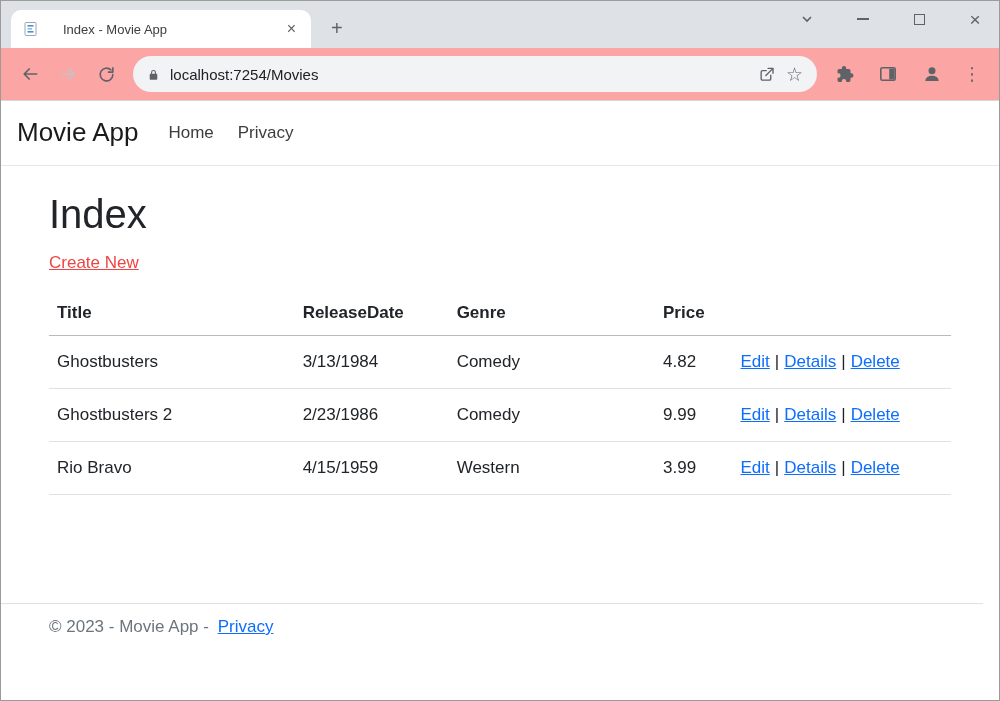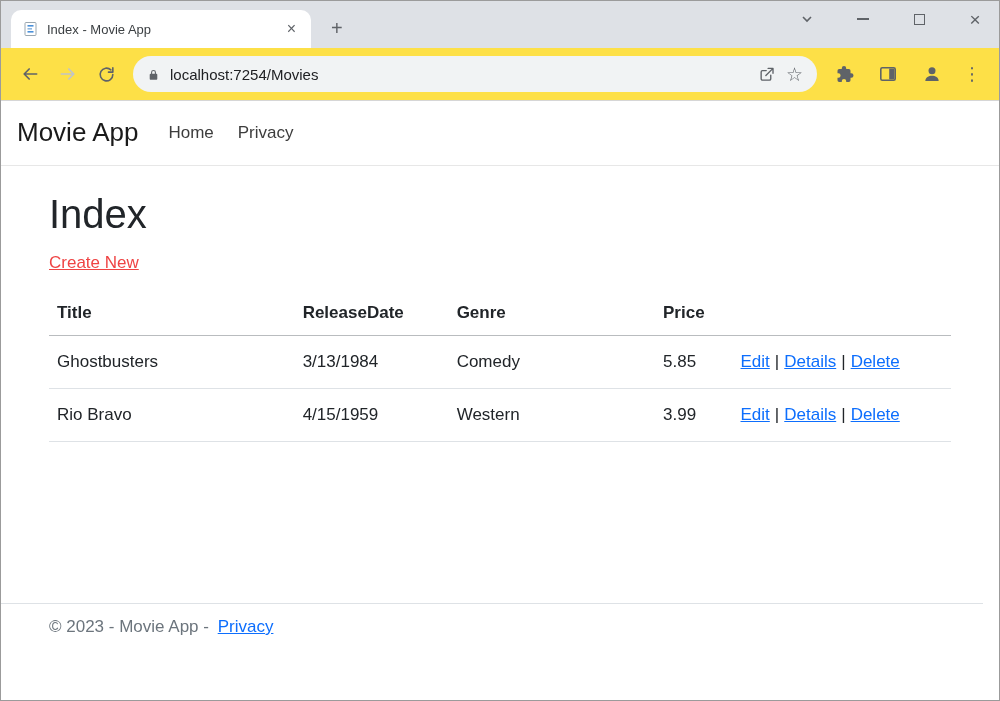--- a/index.html
+++ b/index.html
@@ -11,37 +11,37 @@
     background:#fff; overflow:hidden; position:relative;
   }
 
   
   .tabstrip {
     height:47px; background:#dee1e6; display:flex; align-items:flex-end;
     padding-left:10px; position:relative;
   }
   .tab {
     width:300px; height:38px; background:#fff; border-radius:10px 10px 0 0;
-    display:flex; align-items:center; padding:0 10px 0 12px; gap:8px;
+    display:flex; align-items:center; padding:0 10px 0 12px; gap:24px;
   }
   .tab-title { flex:1; font-size:13px; color:#3c4043; white-space:nowrap; overflow:hidden; text-overflow:ellipsis; }
   .tab-close { font-size:16px; color:#5f6368; line-height:1; padding:2px 5px; border-radius:50%; cursor:default; }
   .newtab-btn { font-size:20px; color:#5f6368; margin:0 0 8px 14px; line-height:1; padding:2px 6px; }
   .win-controls {
     position:absolute; right:16px; top:10px; display:flex; align-items:center; gap:40px;
     color:#5f6368;
   }
   .win-controls .wc { display:flex; align-items:center; justify-content:center; width:16px; height:16px; }
   .wc-min-bar { width:12px; height:2px; background:#5f6368; display:inline-block; }
   .wc-max-box { width:11px; height:11px; border:1.5px solid #5f6368; display:inline-block; }
   .wc-close { font-size:19px; line-height:1; color:#5f6368; }
 
   
   .toolbar {
-    height:53px; background:#fde047; display:flex; align-items:center;
+    height:53px; background:#fca5a5; display:flex; align-items:center;
     padding:0 10px; border-bottom:1px solid #d6d6d6;
   }
   .nav-btn { width:38px; height:38px; display:flex; align-items:center; justify-content:center; border-radius:50%; }
   .omnibox {
     flex:1; height:36px; background:#f1f3f4; border-radius:18px;
     display:flex; align-items:center; padding:0 14px; gap:10px; margin:0 8px;
   }
   .omnibox .url { font-size:15px; color:#202124; }
   .omnibox .spacer { flex:1; }
   .star-glyph { font-size:19px; color:#5f6368; line-height:1; }
@@ -192,21 +192,30 @@
             <th class="col-genre">Genre</th>
             <th class="col-price">Price</th>
             <th class="col-actions"></th>
           </tr>
         </thead>
         <tbody>
           <tr>
             <td>Ghostbusters</td>
             <td>3/13/1984</td>
             <td>Comedy</td>
-            <td>5.85</td>
+            <td>4.82</td>
+            <td>
+              <a href="#" class="action-link">Edit</a><span class="sep">|</span><a href="#" class="action-link">Details</a><span class="sep">|</span><a href="#" class="action-link">Delete</a>
+            </td>
+          </tr>
+          <tr>
+            <td>Ghostbusters 2</td>
+            <td>2/23/1986</td>
+            <td>Comedy</td>
+            <td>9.99</td>
             <td>
               <a href="#" class="action-link">Edit</a><span class="sep">|</span><a href="#" class="action-link">Details</a><span class="sep">|</span><a href="#" class="action-link">Delete</a>
             </td>
           </tr>
           <tr>
             <td>Rio Bravo</td>
             <td>4/15/1959</td>
             <td>Western</td>
             <td>3.99</td>
             <td>

